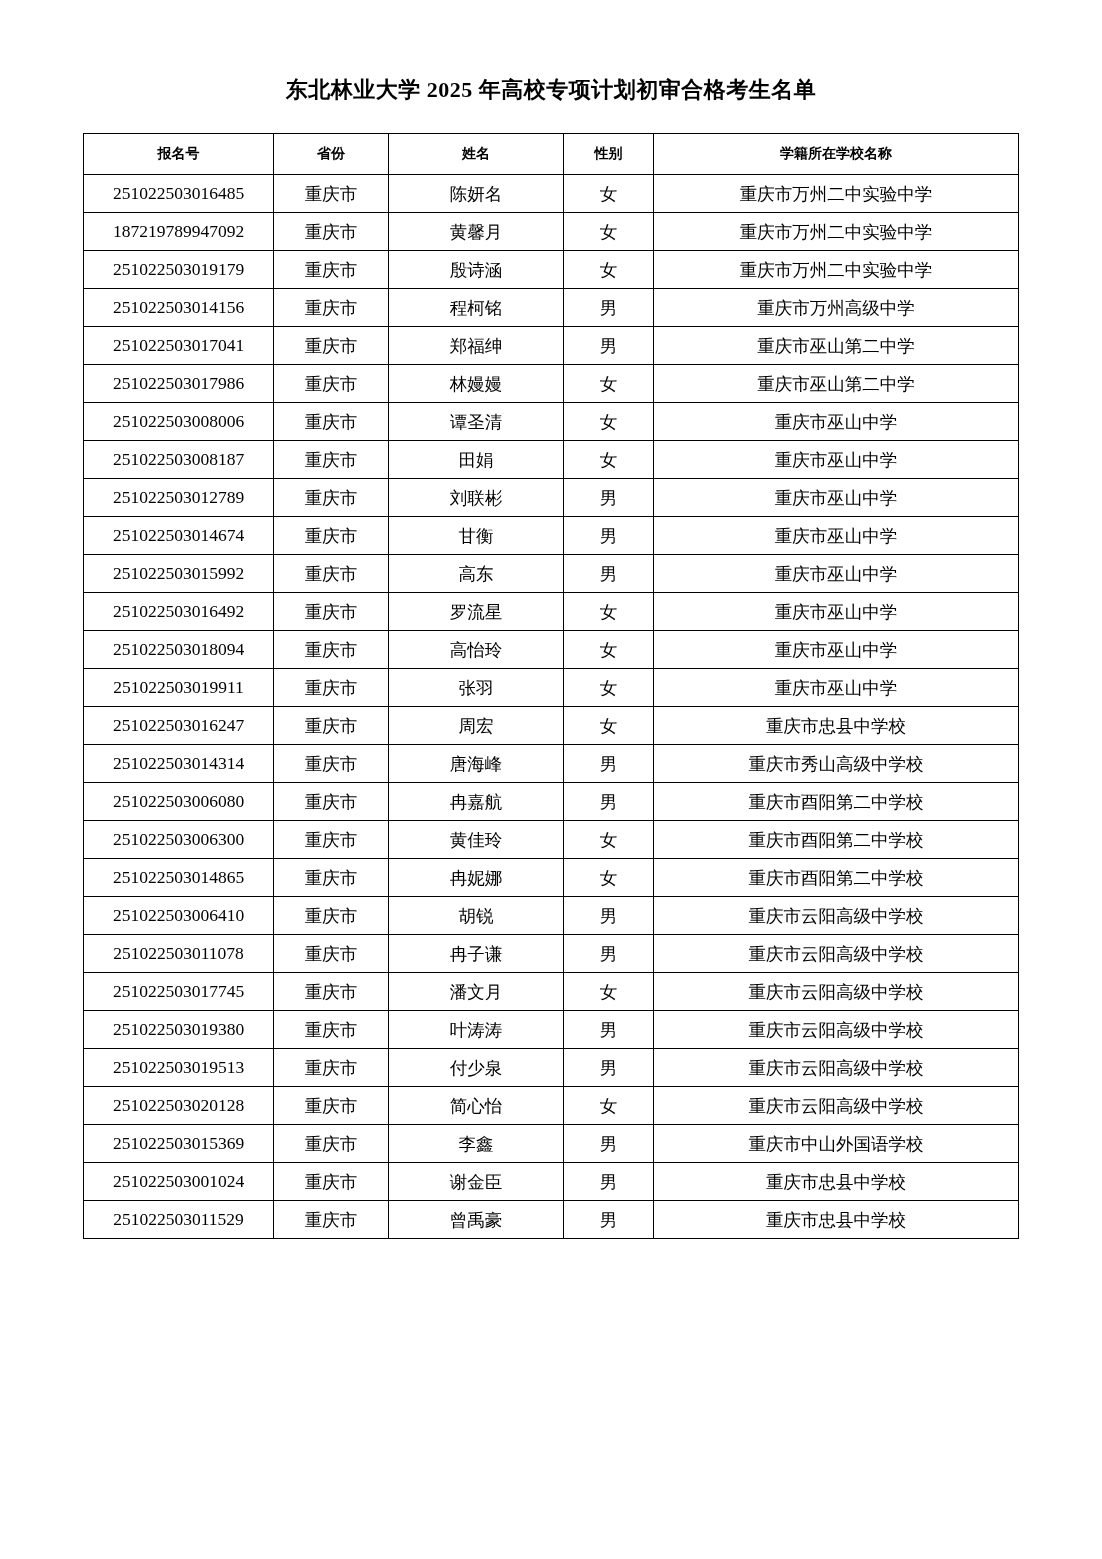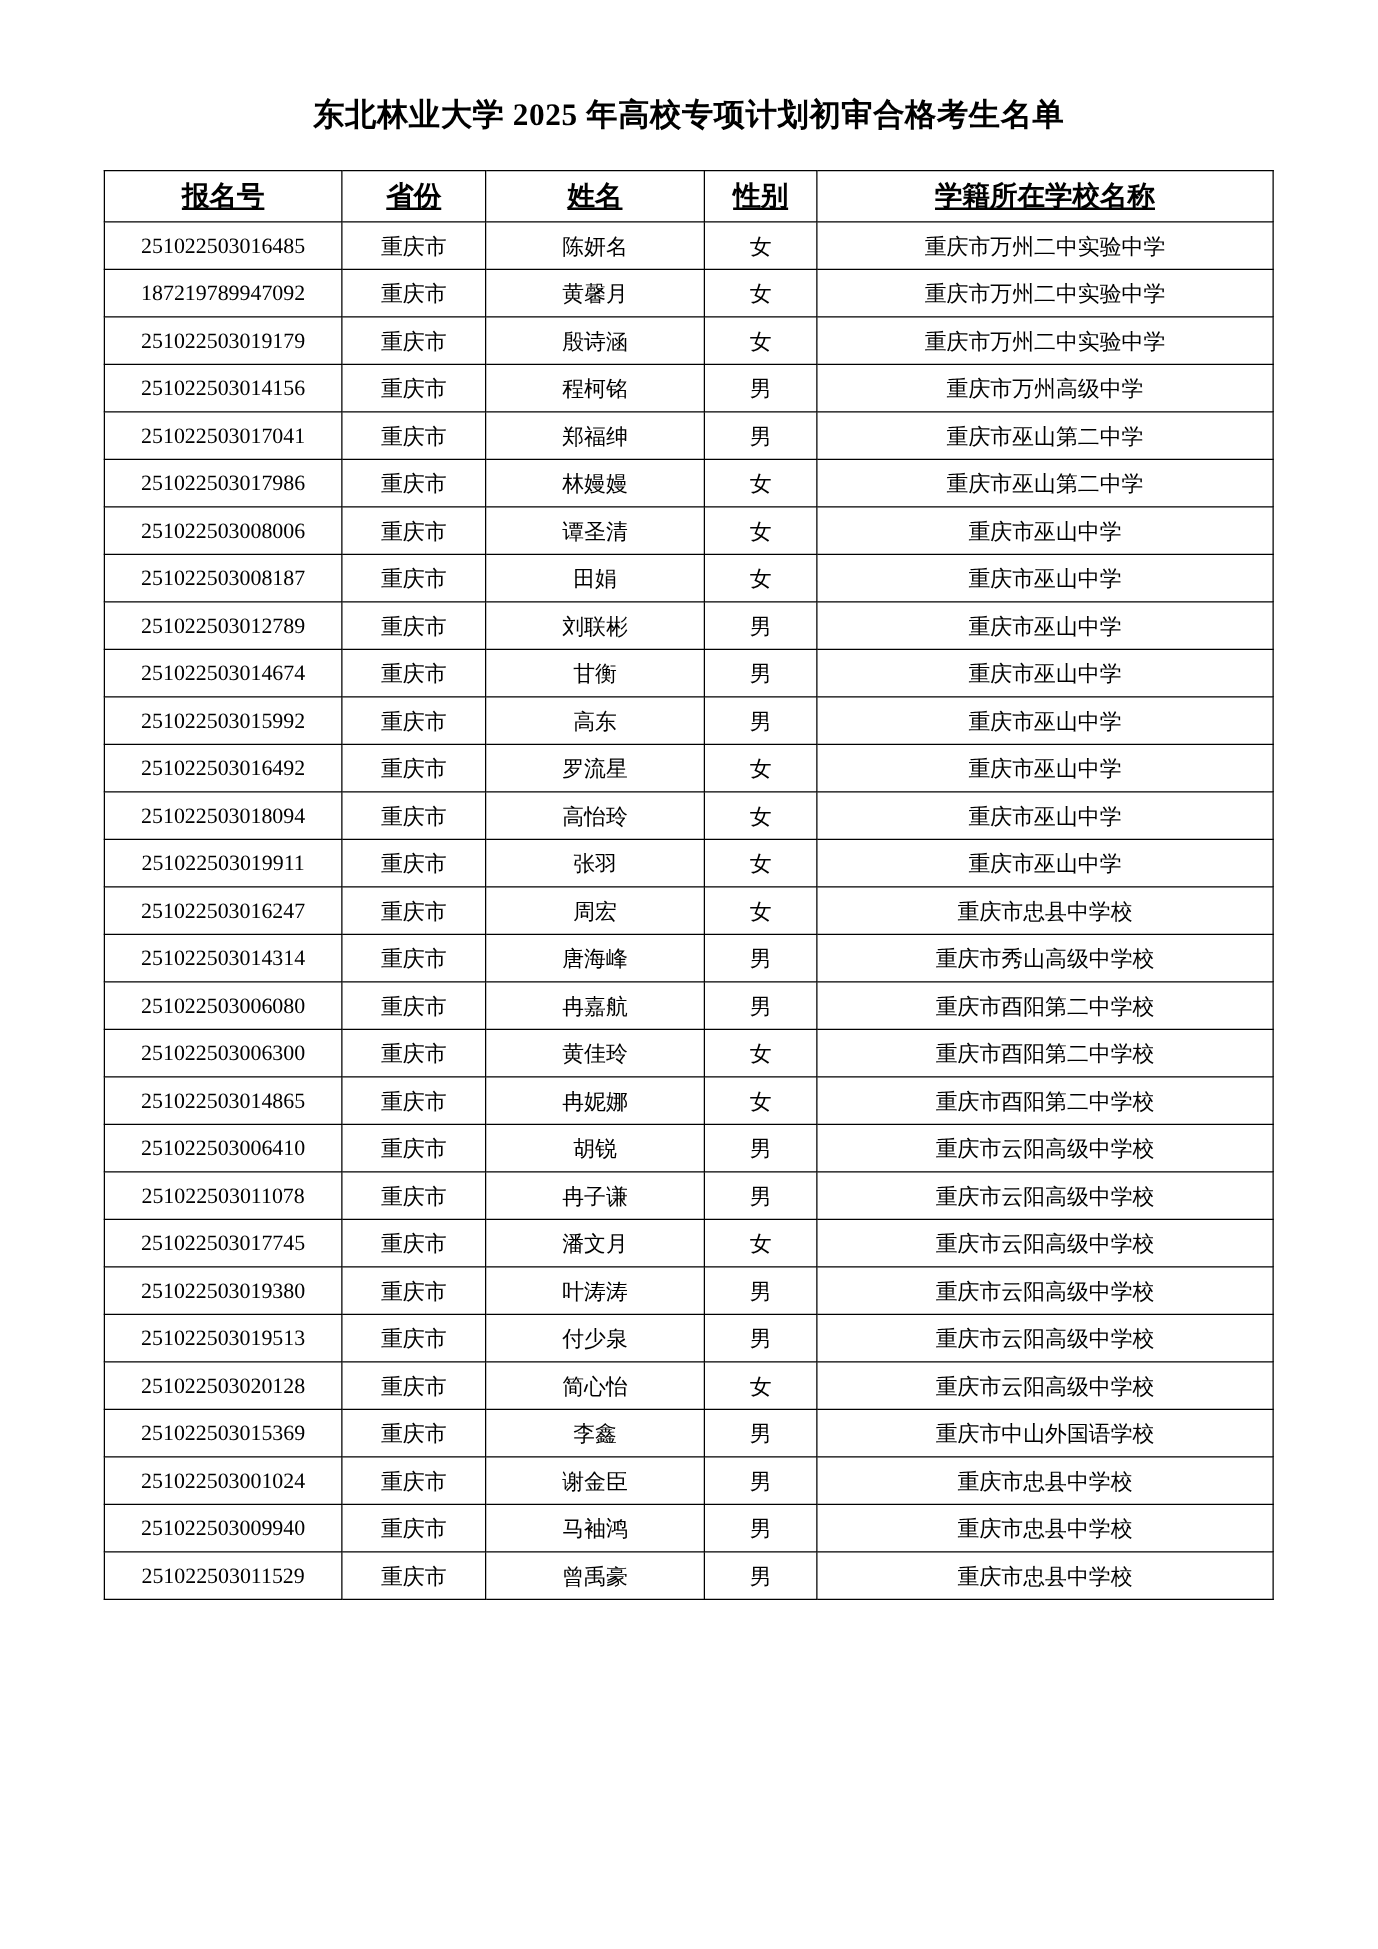--- a/index.html
+++ b/index.html
@@ -17,21 +17,21 @@
   }
   .page {
     width: 1102px;
     height: 1559px;
     box-sizing: border-box;
     padding: 0;
     position: relative;
   }
   .doc-title {
     text-align: center;
-    font-size: 25px;
+    font-size: 22px;
     font-weight: bold;
     letter-spacing: 0.5px;
     margin: 75px 0 28px 0;
     font-family: "Liberation Serif", "DejaVu Serif", serif;
   }
   table.roster {
     border-collapse: collapse;
     margin: 0 auto;
     width: 935px;
     table-layout: fixed;
@@ -43,23 +43,22 @@
     vertical-align: middle;
     font-size: 17.5px;
     font-weight: normal;
     padding: 0 2px;
     font-family: "Liberation Serif", "DejaVu Serif", serif;
     white-space: nowrap;
     overflow: hidden;
   }
   table.roster thead th {
     font-weight: bold;
-    font-size: 22px;
+    font-size: 14px;
     height: 40px;
-    text-decoration: underline;
   }
   col.c-id    { width: 190px; }
   col.c-prov  { width: 115px; }
   col.c-name  { width: 175px; }
   col.c-sex   { width: 90px; }
   col.c-school{ width: 365px; }
 </style>
 </head>
 <body>
 
@@ -268,27 +267,20 @@
           <td>重庆市中山外国语学校</td>
         </tr>
         <tr>
           <td>251022503001024</td>
           <td>重庆市</td>
           <td>谢金臣</td>
           <td>男</td>
           <td>重庆市忠县中学校</td>
         </tr>
         <tr>
-          <td>251022503009940</td>
-          <td>重庆市</td>
-          <td>马袖鸿</td>
-          <td>男</td>
-          <td>重庆市忠县中学校</td>
-        </tr>
-        <tr>
           <td>251022503011529</td>
           <td>重庆市</td>
           <td>曾禹豪</td>
           <td>男</td>
           <td>重庆市忠县中学校</td>
         </tr>
       </tbody>
   </table>
 
 </div>

